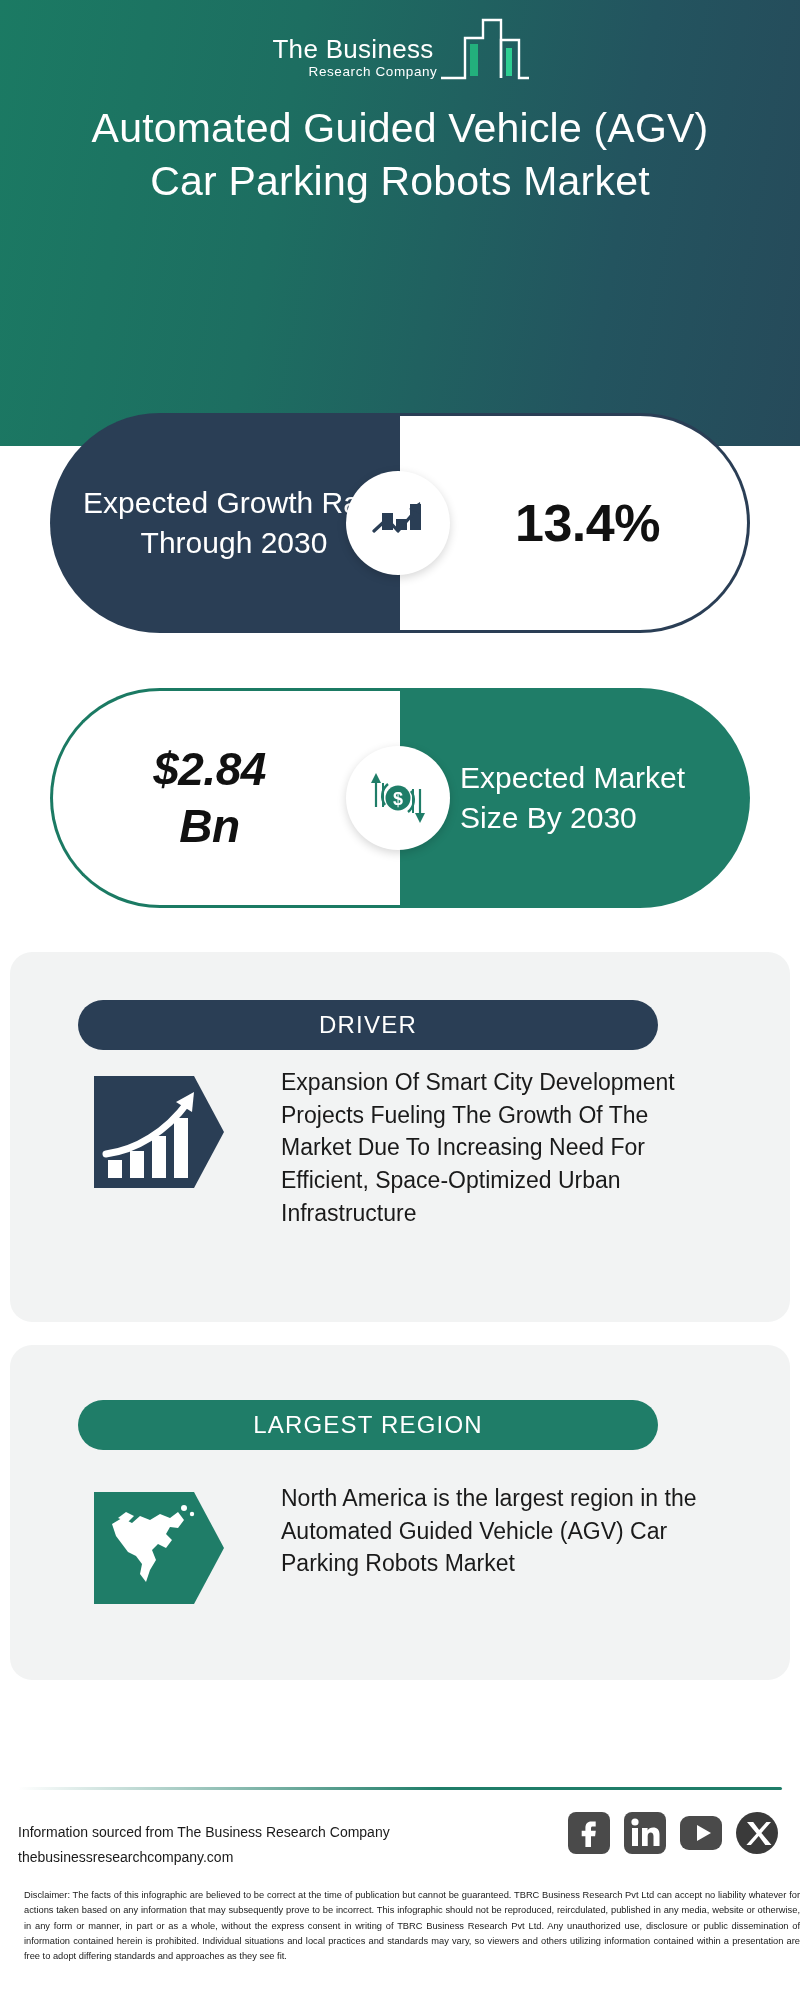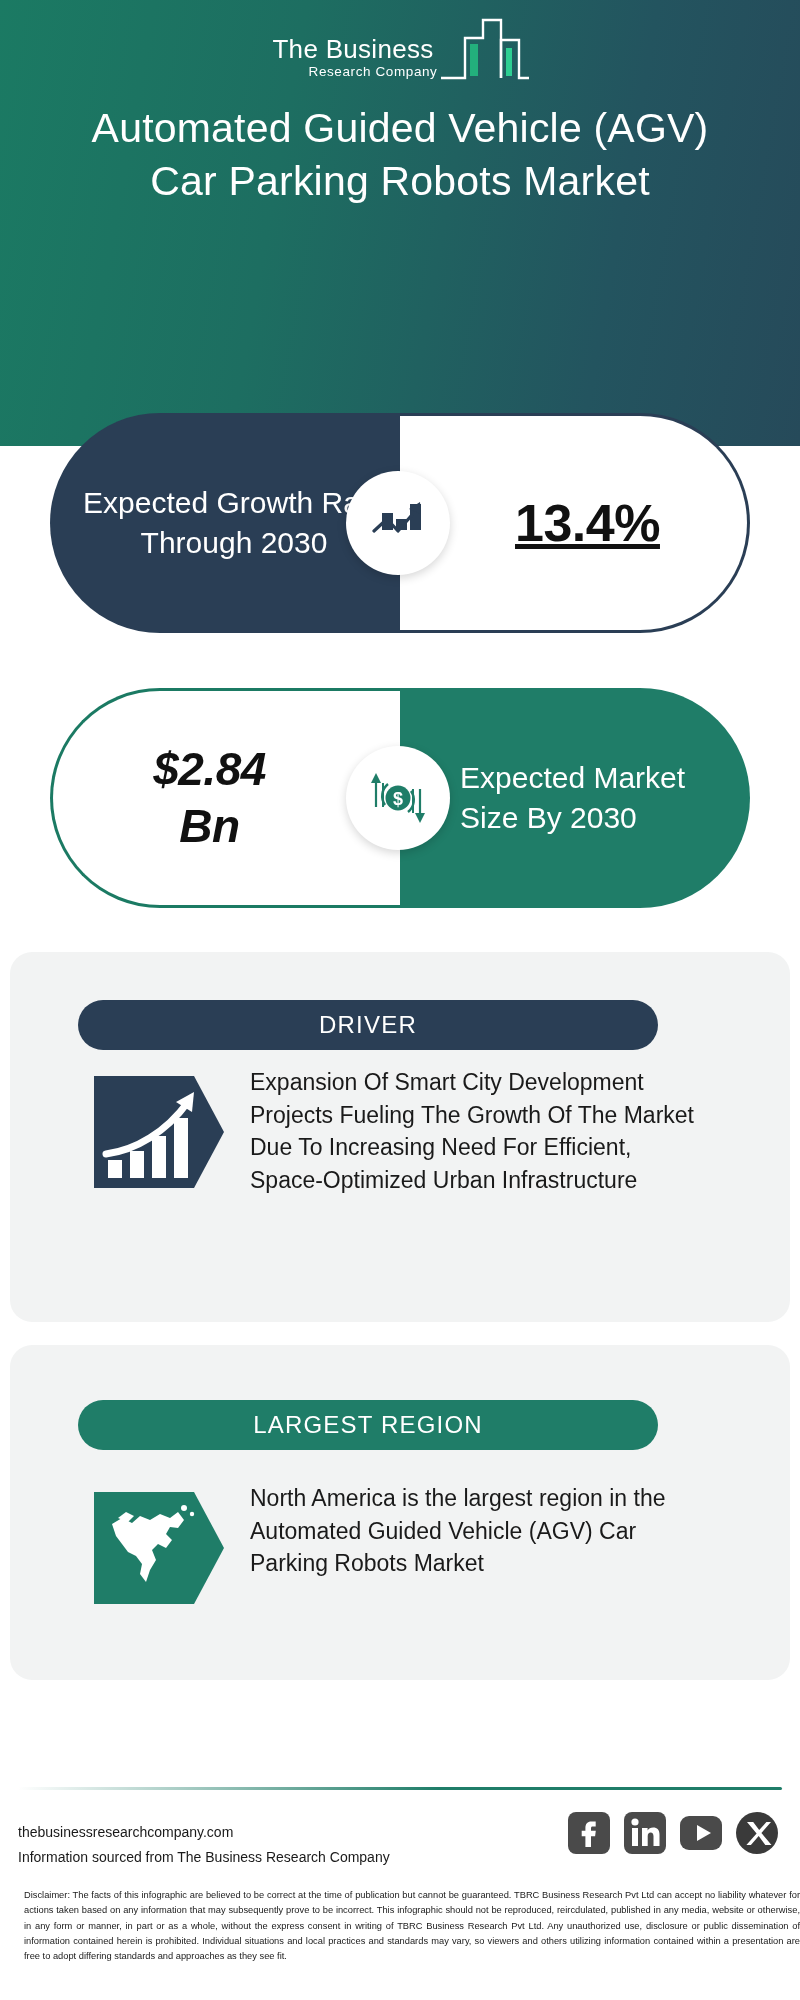--- a/index.html
+++ b/index.html
@@ -58,21 +58,20 @@
   .stat1-right {
     position:absolute; left:350px; top:0; width:350px; height:220px;
     border:3px solid #2a3e55; border-left:none;
     border-radius: 0 110px 110px 0;
     background:#fff;
     display:flex; align-items:center; justify-content:center;
   }
   .stat1-right .val {
     color:#111; font-size:52px; font-weight:700; letter-spacing:-0.5px;
     margin-left: 28px;
-    text-decoration: underline;
   }
   .circle-icon {
     position:absolute; top:50%; transform:translateY(-50%);
     width:104px; height:104px; border-radius:50%;
     background:#fff; box-shadow: 0 3px 10px rgba(0,0,0,.16);
     display:flex; align-items:center; justify-content:center;
     z-index:5;
   }
   .stat1 .circle-icon { left: 296px; }
 
@@ -113,21 +112,21 @@
 
   .pill {
     position:absolute; left:78px; width:580px; height:50px;
     border-radius:26px;
     display:flex; align-items:center; justify-content:center;
     color:#fff; font-size:24px; letter-spacing:1.2px; font-weight:400;
   }
   .pill-driver { top:1000px; background:#2a3e55; }
   .pill-region { top:1400px; background:#1f7d68;align-items:center; }
 
-  .panel-body { position:absolute; display:flex; align-items:flex-start; }
+  .panel-body { position:absolute; display:flex; align-items:flex-start;gap:31px; }
   .body-driver { left:88px; top:1062px; width:610px; }
   .body-region { left:88px; top:1478px; width:610px; }
 
   .icon-pent { width:150px; flex:0 0 150px; }
   .panel-text {
     flex:1; font-size:23px; line-height:1.42; color:#1a1a1a; padding-left:12px; padding-top:4px;
   }
 
   
   .divider {
@@ -250,22 +249,22 @@
         <circle cx="96" cy="30" r="3" fill="#ffffff"></circle>
         <circle cx="104" cy="36" r="2.2" fill="#ffffff"></circle>
       </svg>
     </div>
     <div class="panel-text">North America is the largest region in the Automated Guided Vehicle (AGV) Car Parking Robots Market</div>
   </div>
 
   <div class="divider"></div>
 
   <div class="foot-text">
+    <div>Information sourced from The Business Research Company</div>
     <div>thebusinessresearchcompany.com</div>
-    <div>Information sourced from The Business Research Company</div>
   </div>
 
   <div class="socials">
     <div class="social">
       <svg width="44" height="44" viewBox="0 0 44 44">
         <rect x="1" y="1" width="42" height="42" rx="8" fill="#4a4a4a"></rect>
         <path d="M25.6 15.6h3.1v-5.2h-4.3c-4 0-6 2.5-6 6.2v3.2h-3.7v5.4h3.7V36h5.6V25.2h4.1l.7-5.4h-4.8v-2.5c0-1.1.5-1.7 1.6-1.7z" fill="#ffffff"></path>
       </svg>
     </div>
     <div class="social">

